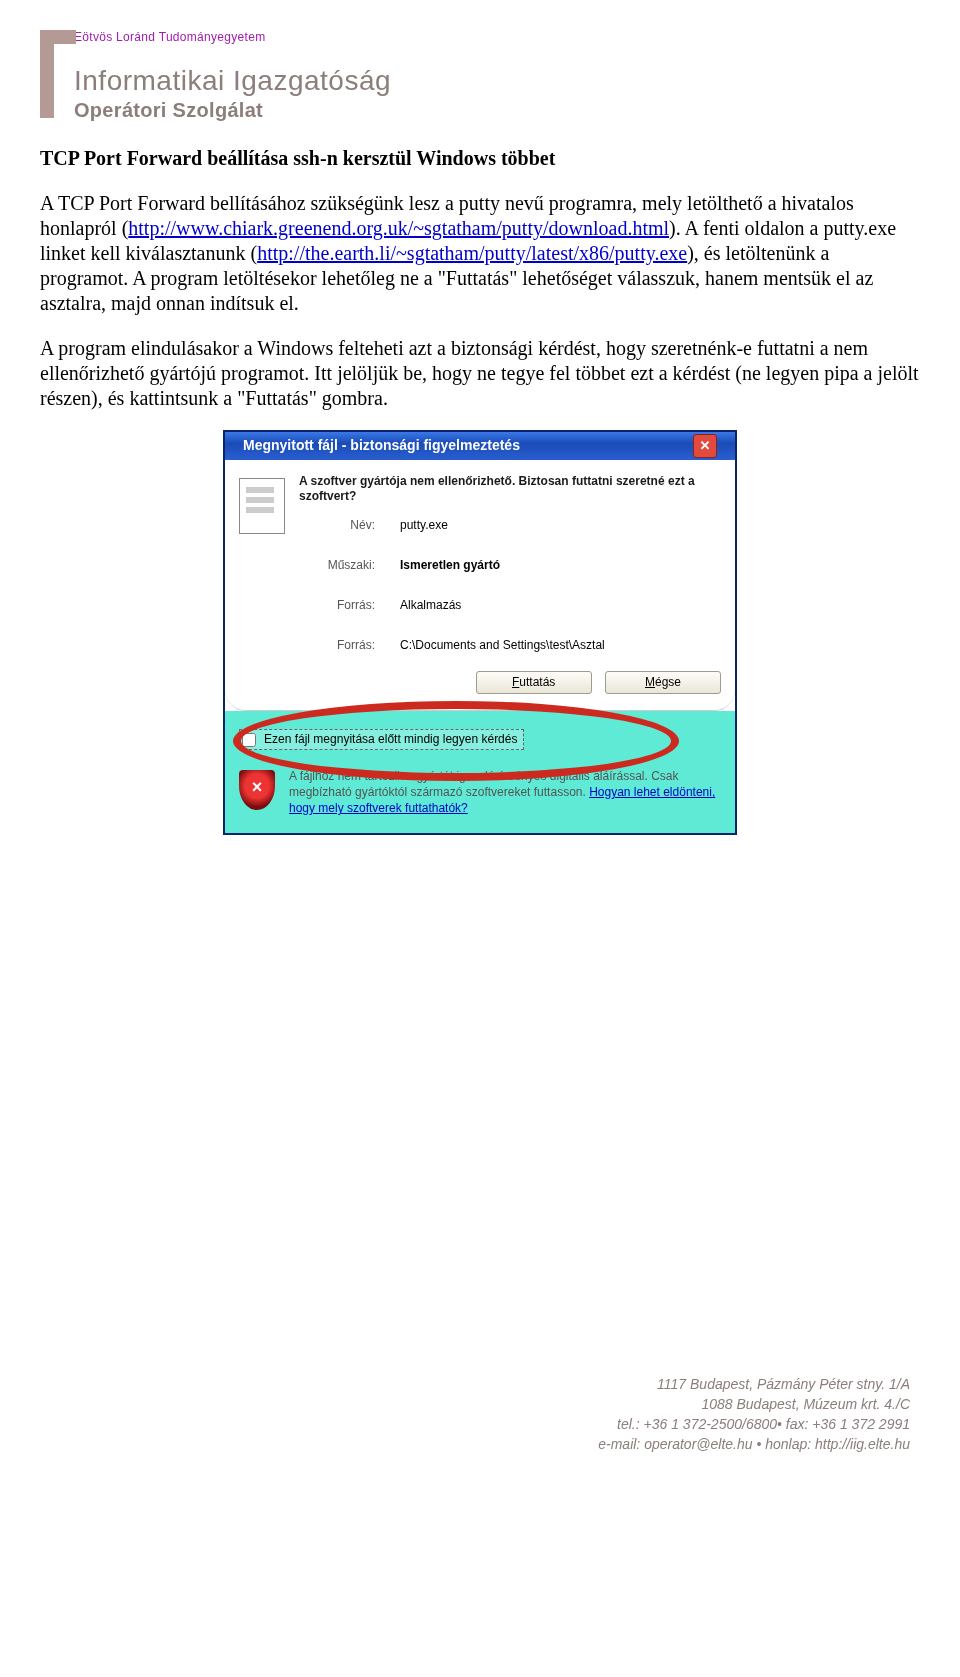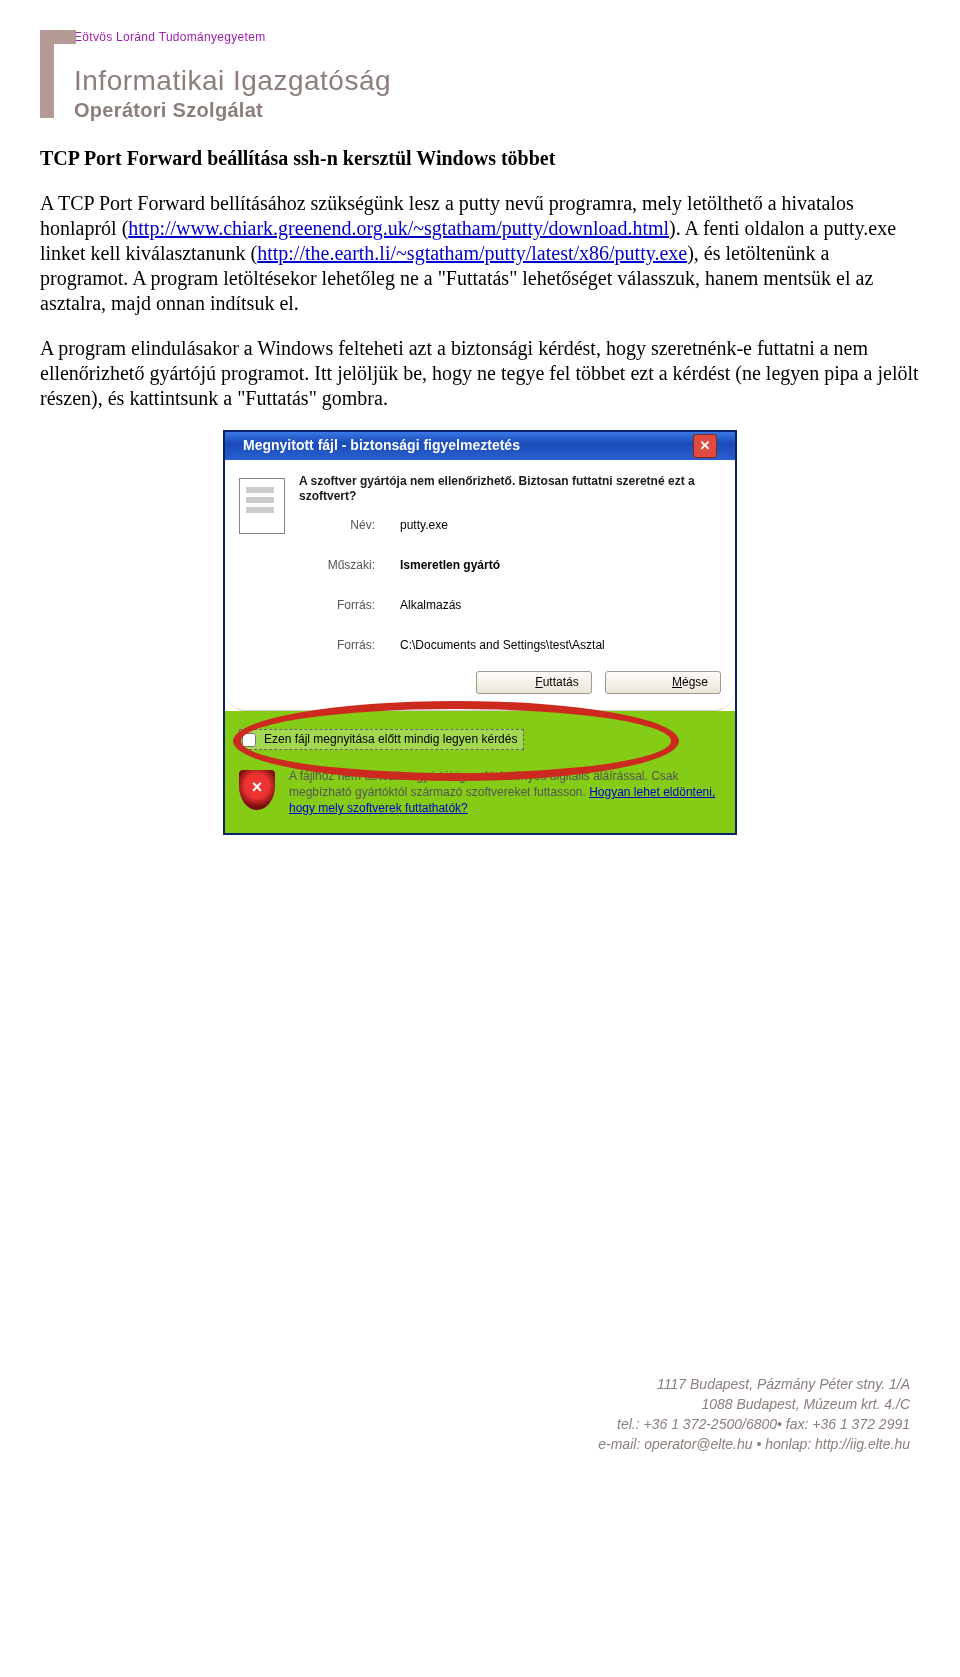--- a/index.html
+++ b/index.html
@@ -96,25 +96,26 @@
   .dialog .kv .val.b { font-weight:bold; }
   .dialog .btnrow { text-align:right; margin-top:18px; }
   .dialog .winbtn {
     display:inline-block;
     min-width:90px;
     padding:3px 12px;
     background:linear-gradient(#fefcf8,#eae6d8);
     border:1px solid #9c9c8f;
     border-radius:3px;
     margin-left:10px;
+    text-align:center;
     cursor:pointer;
   }
   .dialog .winbtn .u { text-decoration: underline; }
   .dialog .content-bot {
-    background:#84cc16;
+    background:#5eead4;
     padding:18px 14px 16px 14px;
     display:flex;
     gap:14px;
     position: relative;
   }
   .dialog .checkrow {
     display:flex; align-items:center; gap:8px;
     border:1px dashed #666;
     padding:2px 6px 2px 2px;
     width:fit-content;

